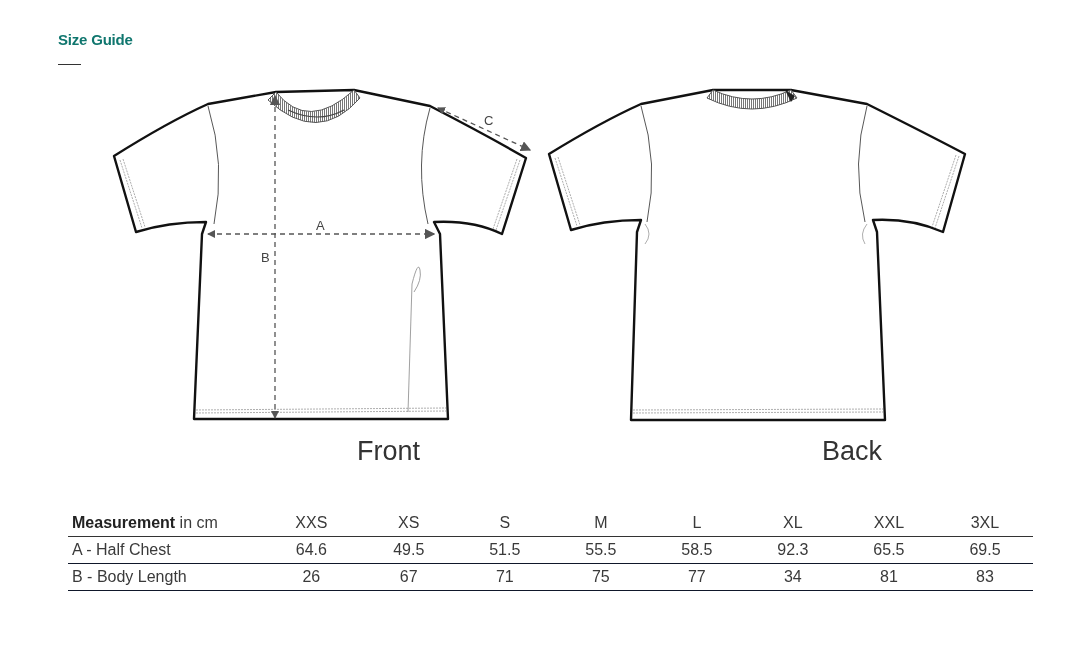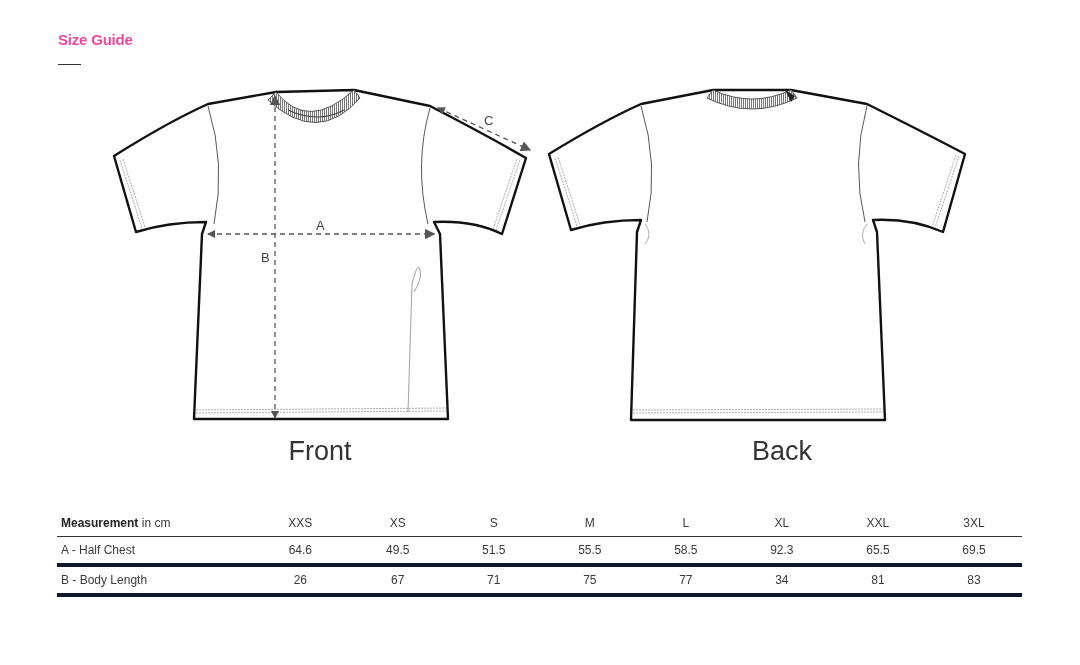--- a/index.html
+++ b/index.html
@@ -1,26 +1,26 @@
 <!DOCTYPE html>
 <html><head>
 <meta charset="utf-8">
 <style>
   html, body { margin:0; padding:0; background:#ffffff; }
   body { width:1080px; height:665px; position:relative; overflow:hidden;
          font-family:"Liberation Sans", sans-serif; color:#2b2b2b; }
-  .title { position:absolute; left:58px; top:31px; font-size:15px; font-weight:bold; color:#ec4899; letter-spacing:-0.2px; }
+  .title { position:absolute; left:58px; top:31px; font-size:15px; font-weight:bold; color:#0f766e; letter-spacing:-0.2px; }
   .title-rule { position:absolute; left:58px; top:64px; width:23px; height:1px; background:#333; }
   .shirt { position:absolute; top:84px; }
   .shirt svg { display:block; }
-  .view-label { position:absolute; top:436px; font-size:27px; color:#333; text-align:center; width:200px; }
-  table.sizes { position:absolute; left:57px; top:510px; width:965px; border-collapse:collapse; font-size:12px; color:#3a3a3a; }
+  .view-label { position:absolute; top:436px; font-size:27px; color:#333; text-align:right; width:200px; }
+  table.sizes { position:absolute; left:68px; top:510px; width:965px; border-collapse:collapse; font-size:16px; color:#3a3a3a; }
   table.sizes th { font-weight:normal; height:26px; border-bottom:1.5px solid #333; padding:0; }
   table.sizes th:first-child { text-align:left; padding-left:4px; }
-  table.sizes td { height:26px; text-align:center; border-bottom:4px solid #0f172a; padding:0; }
+  table.sizes td { height:26px; text-align:center; border-bottom:1px solid #0f172a; padding:0; }
   table.sizes td:first-child { text-align:left; padding-left:4px; }
   .bold { font-weight:bold; color:#222; }
 </style>
 </head>
 <body>
 
 <div class="title">Size Guide</div>
 <div class="title-rule"></div>
 
 <div class="shirt" style="left:108px;">

